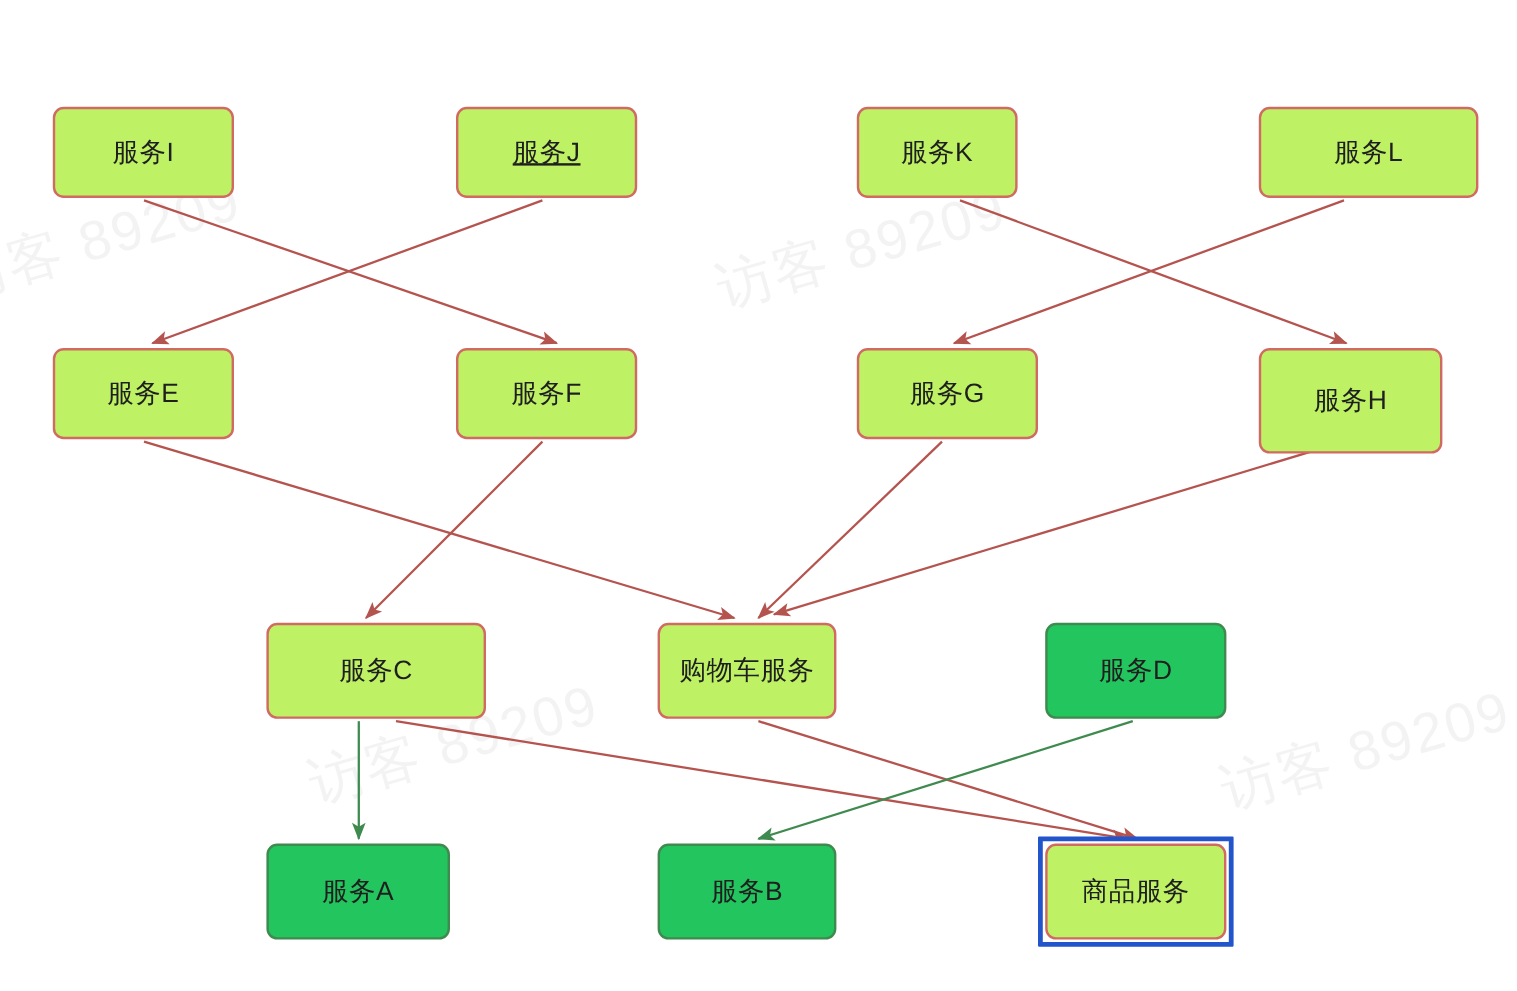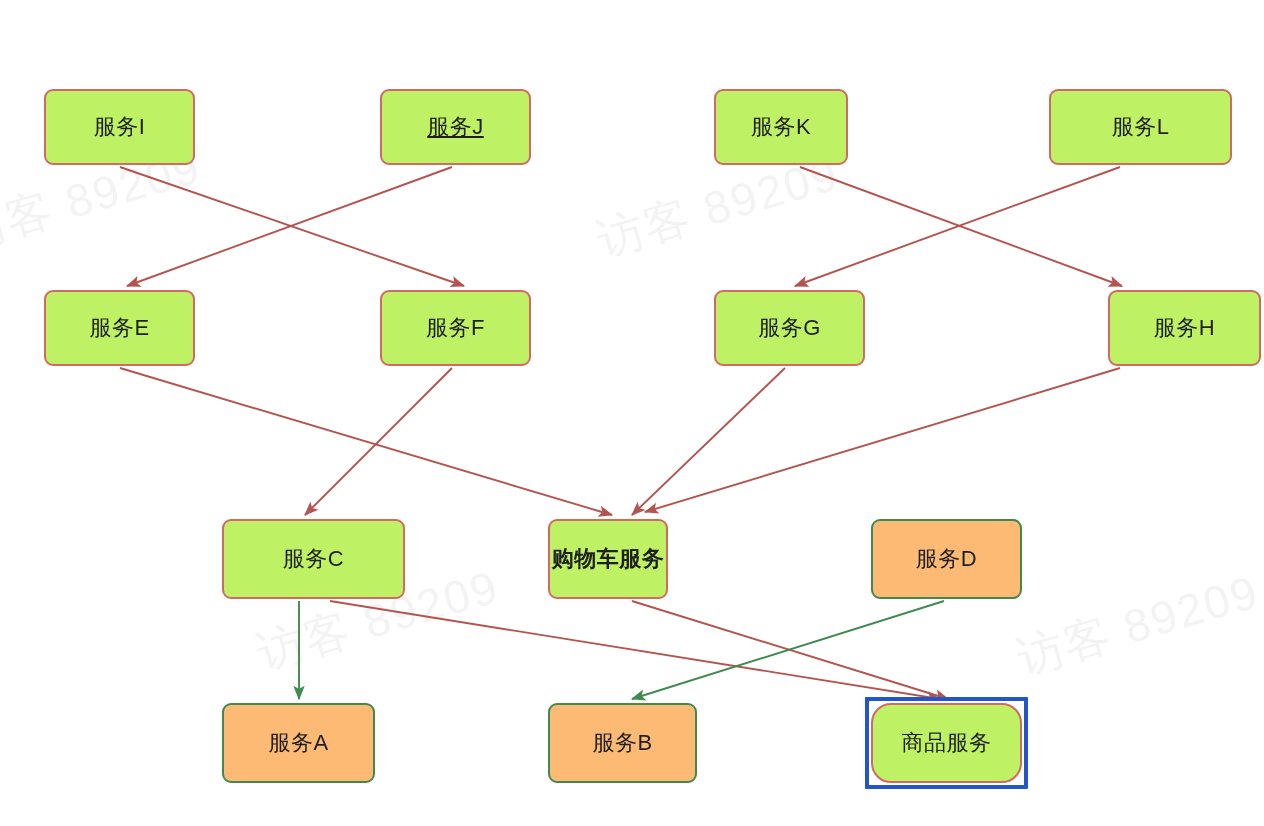--- a/index.html
+++ b/index.html
@@ -56,21 +56,21 @@
     line-height: 1;
     color: #1f1f1f;
     letter-spacing: 0.5px;
     white-space: nowrap;
   }
   .node.pink {
     background: #bef264;
     border: 2.5px solid #d06a62;
   }
   .node.green {
-    background: #fdba74;
+    background: #22c55e;
     border: 2.5px solid #3f8a4f;
   }
   .selection-ring {
     position: absolute;
     box-sizing: border-box;
     border: 4px solid #2255cc;
     background: #ffffff;
     border-radius: 1px;
   }
   .node-label {
@@ -129,37 +129,37 @@
       </div>
       <div class="node pink" style="left: 44px; top: 290px; width: 151px; height: 76px; align-items: center;">
         <span class="node-label">服务E</span>
       </div>
       <div class="node pink" style="left: 380px; top: 290px; width: 151px; height: 76px;">
         <span class="node-label">服务F</span>
       </div>
       <div class="node pink" style="left: 714px; top: 290px; width: 151px; height: 76px;">
         <span class="node-label">服务G</span>
       </div>
-      <div class="node pink" style="left: 1108px; top: 290px; width: 153px; height: 76px;">
+      <div class="node pink" style="left: 1049px; top: 290px; width: 153px; height: 88px;">
         <span class="node-label">服务H</span>
       </div>
       <div class="node pink" style="left: 222px; top: 519px; width: 183px; height: 80px;">
         <span class="node-label">服务C</span>
       </div>
-      <div class="node pink" style="left: 548px; top: 519px; width: 120px; height: 80px; font-weight: bold;">
+      <div class="node pink" style="left: 548px; top: 519px; width: 149px; height: 80px;">
         <span class="node-label">购物车服务</span>
       </div>
       <div class="node green" style="left: 871px; top: 519px; width: 151px; height: 80px;">
         <span class="node-label">服务D</span>
       </div>
       <div class="node green" style="left: 222px; top: 703px; width: 153px; height: 80px;">
         <span class="node-label">服务A</span>
       </div>
       <div class="node green" style="left: 548px; top: 703px; width: 149px; height: 80px;">
         <span class="node-label">服务B</span>
       </div>
       <div class="selection-ring" style="left: 865px; top: 697px; width: 163px; height: 92px; border-color: rgb(34, 85, 204);"></div>
-      <div class="node pink" style="left: 871px; top: 703px; width: 151px; height: 80px; border-radius: 20px;">
+      <div class="node pink" style="left: 871px; top: 703px; width: 151px; height: 80px;">
         <span class="node-label">商品服务</span>
       </div>
     </div>
 
 </div>
 
 </body></html>

